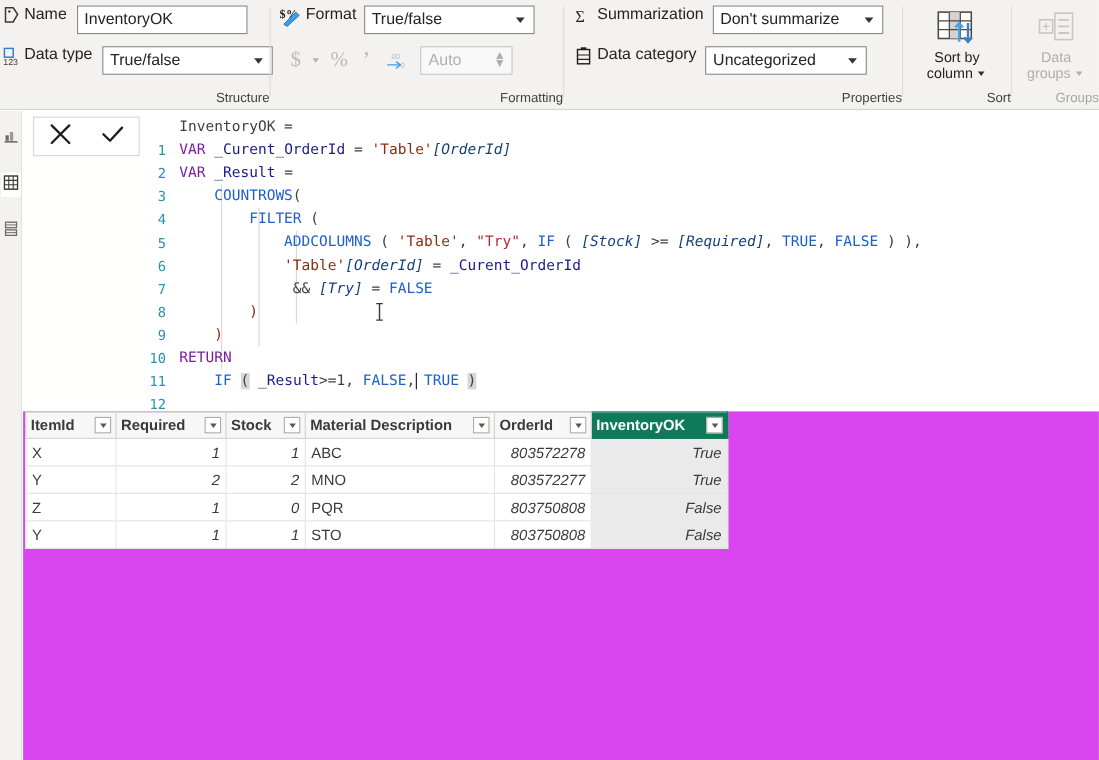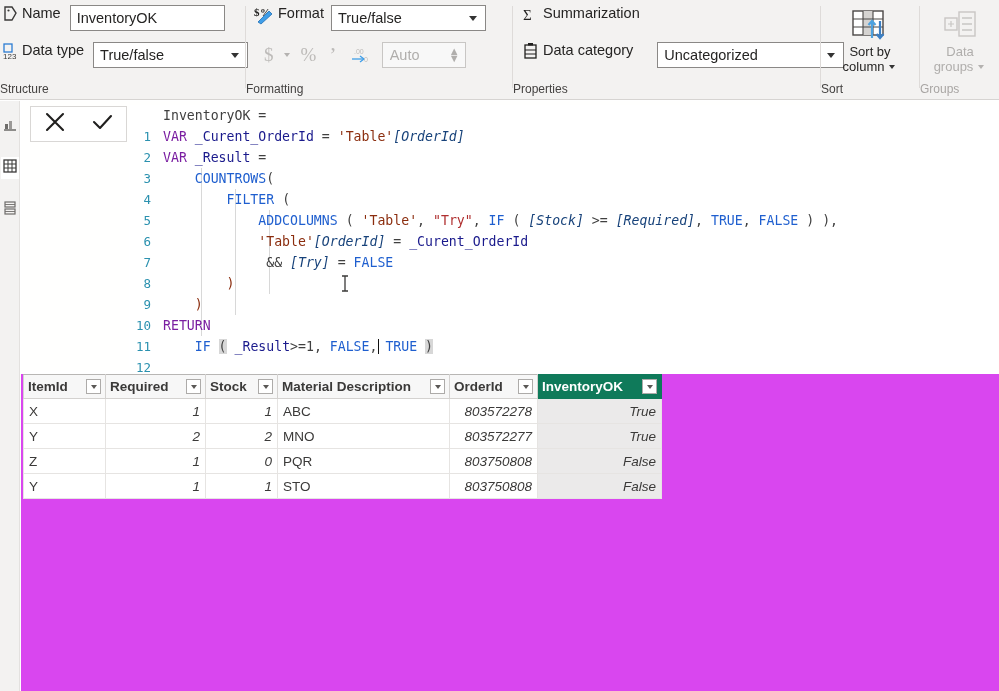--- a/index.html
+++ b/index.html
@@ -21,21 +21,21 @@
   }
   .rb-group {
     position: absolute; top: 0; height: 100px;
   }
   .rb-sep {
     position: absolute; top: 6px; width: 1px; height: 82px;
     background: #dedbd9;
   }
   .rb-caption {
     position: absolute; bottom: 4px; left: 0; width: 100%;
-    text-align: left; font-size: 12px; color: #444241;
+    text-align: right; font-size: 12px; color: #444241;
     font-family: "Liberation Sans", sans-serif;
   }
   .rb-caption.dim { color: #a8a5a3; }
 
   .fieldrow { position: absolute; display: flex; align-items: flex-start; }
   .fieldrow .lbl {
     font-size: 14.5px; color: #252423; white-space: nowrap;
     font-family: "Liberation Sans", sans-serif;
   }
   .ico { display: inline-block; position: relative; }
@@ -263,32 +263,36 @@
 
   <div class="rb-group" style="left:513px; width:307px;">
 
     <div class="fieldrow" style="left:8px; top:5px;">
       <span class="ico" style="width:22px;height:19px;">
         <svg width="22" height="19" viewBox="0 0 22 19">
           <text x="2" y="15" font-size="15" fill="#201f1e" font-family="serif">Σ</text>
         </svg>
       </span>
       <span class="lbl">Summarization</span>
+      <div class="selbox" style="width:155px; margin-left:8px;">
+        <span class="v">Don't summarize</span>
+        <i class="chev"></i>
+      </div>
     </div>
 
     <div class="fieldrow" style="left:8px; top:42px;">
       <span class="ico" style="width:22px;height:19px;">
         <svg width="22" height="19" viewBox="0 0 22 19">
           <rect x="4" y="3" width="11" height="13" fill="none" stroke="#201f1e" stroke-width="1.3"></rect>
           <path d="M4 8 L15 8 M4 12 L15 12" stroke="#201f1e" stroke-width="1.1"></path>
           <rect x="7" y="1" width="5" height="2.5" fill="#201f1e"></rect>
         </svg>
       </span>
       <span class="lbl">Data category</span>
-      <div class="selbox" style="width:187px; margin-left:24px;">
+      <div class="selbox" style="width:147px; margin-left:8px;">
         <span class="v">Uncategorized</span>
         <i class="chev"></i>
       </div>
     </div>
 
     <div class="rb-caption">Properties</div>
   </div>
 
   <div class="rb-sep" style="left:820px;"></div>
 

